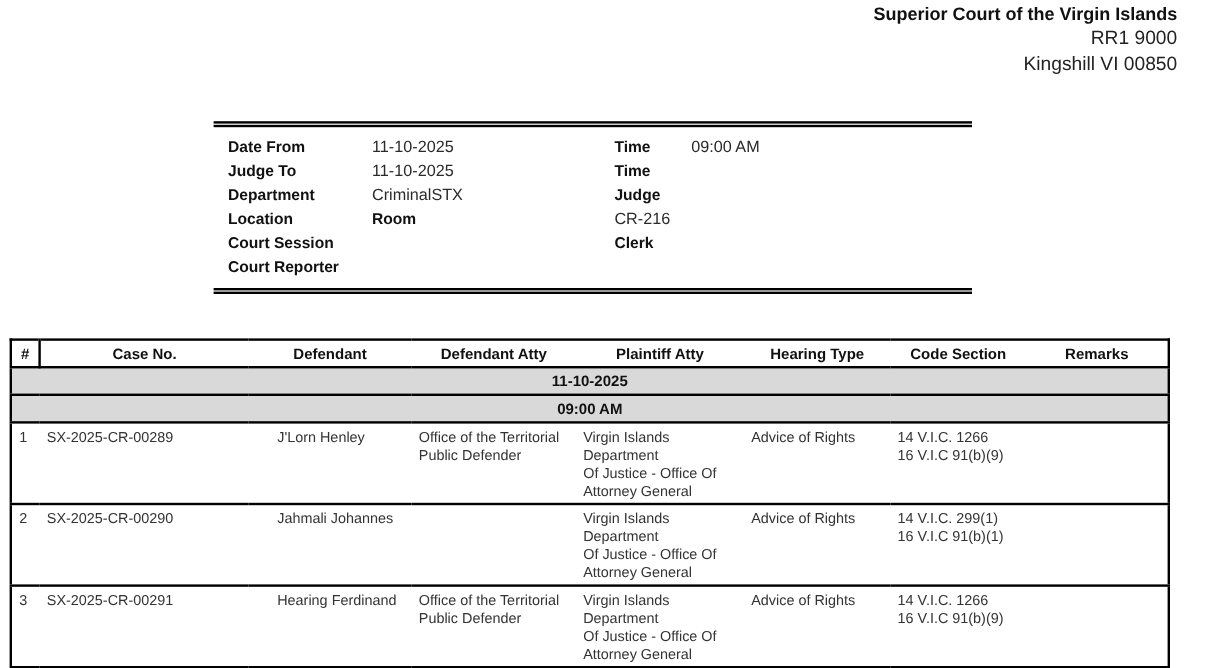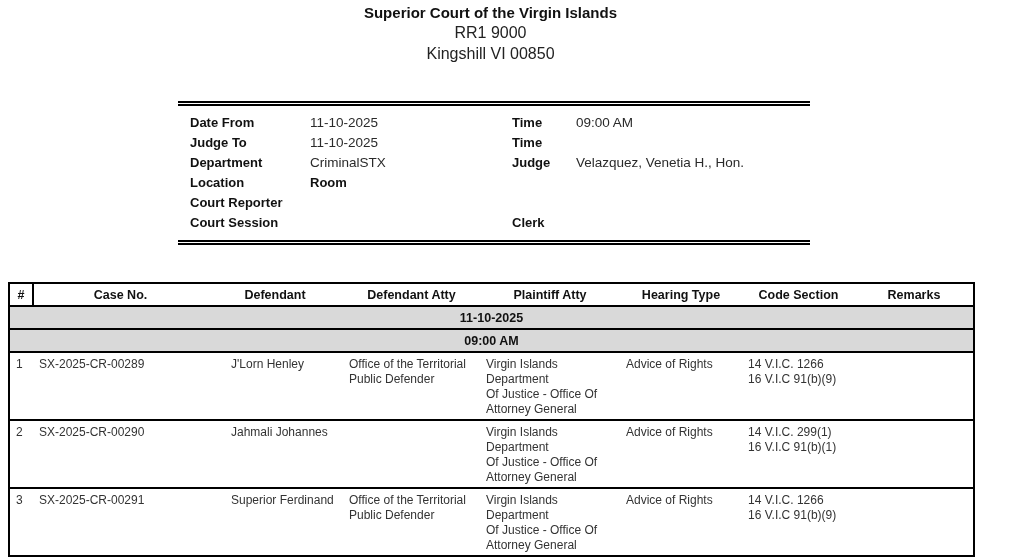--- a/index.html
+++ b/index.html
@@ -6,21 +6,21 @@
   html, body { margin: 0; padding: 0; }
   body {
     width: 1024px; height: 557px;
     background: #ffffff;
     font-family: "Liberation Sans", sans-serif;
     color: #1a1a1a;
     overflow: hidden;
   }
 
   
-  .page-header { width: 981px; text-align: center; padding-top: 3px; }
+  .page-header { width: 981px; text-align: right; padding-top: 3px; }
   .page-title { font-size: 15px; font-weight: bold; line-height: 20px; color: #111; }
   .addr-line { font-size: 16px; line-height: 20.5px; color: #222; }
 
   
   .info-panel {
     margin: 37px 0 0 178px;
     width: 632px;
     border-top: 5px double #000;
     border-bottom: 5px double #000;
     padding: 6px 0 8px 12px;
@@ -79,36 +79,36 @@
   </div>
   <div class="info-row">
     <span class="info-label">Judge To</span>
     <span class="info-value">11-10-2025</span>
     <span class="info-label">Time</span>
   </div>
   <div class="info-row">
     <span class="info-label">Department</span>
     <span class="info-value">CriminalSTX</span>
     <span class="info-label">Judge</span>
-    <span class="info-value">Velazquez, Venetia H., Hon.</span>
   </div>
   <div class="info-row">
     <span class="info-label">Location</span>
     <span class="info-label">Room</span>
+    <span class="info-value">CR-216</span>
+  </div>
+  <div class="info-row">
+    <span class="info-label">Court Session</span>
+    <span class="info-value"></span>
+    <span class="info-label">Clerk</span>
+    <span class="info-value"></span>
   </div>
   <div class="info-row">
     <span class="info-label">Court Reporter</span>
     <span class="info-value"></span>
     <span class="info-label"></span>
-    <span class="info-value"></span>
-  </div>
-  <div class="info-row">
-    <span class="info-label">Court Session</span>
-    <span class="info-value"></span>
-    <span class="info-label">Clerk</span>
     <span class="info-value"></span>
   </div>
 </div>
 
 <div class="schedule-wrap">
   <table class="schedule">
     <colgroup>
       <col style="width:24px">
         <col style="width:174px">
         <col style="width:136px">
@@ -161,21 +161,21 @@
 Of Justice - Office Of
 Attorney General</td>
         <td>Advice of Rights</td>
         <td>14 V.I.C. 299(1)
 16 V.I.C 91(b)(1)</td>
         <td></td>
       </tr>
       <tr class="data-row">
         <td>3</td>
         <td>SX-2025-CR-00291</td>
-        <td class="pad-def">Superior Ferdinand</td>
+        <td class="pad-def">Hearing Ferdinand</td>
         <td>Office of the Territorial
 Public Defender</td>
         <td>Virgin Islands Department
 Of Justice - Office Of
 Attorney General</td>
         <td>Advice of Rights</td>
         <td>14 V.I.C. 1266
 16 V.I.C 91(b)(9)</td>
         <td></td>
       </tr>

